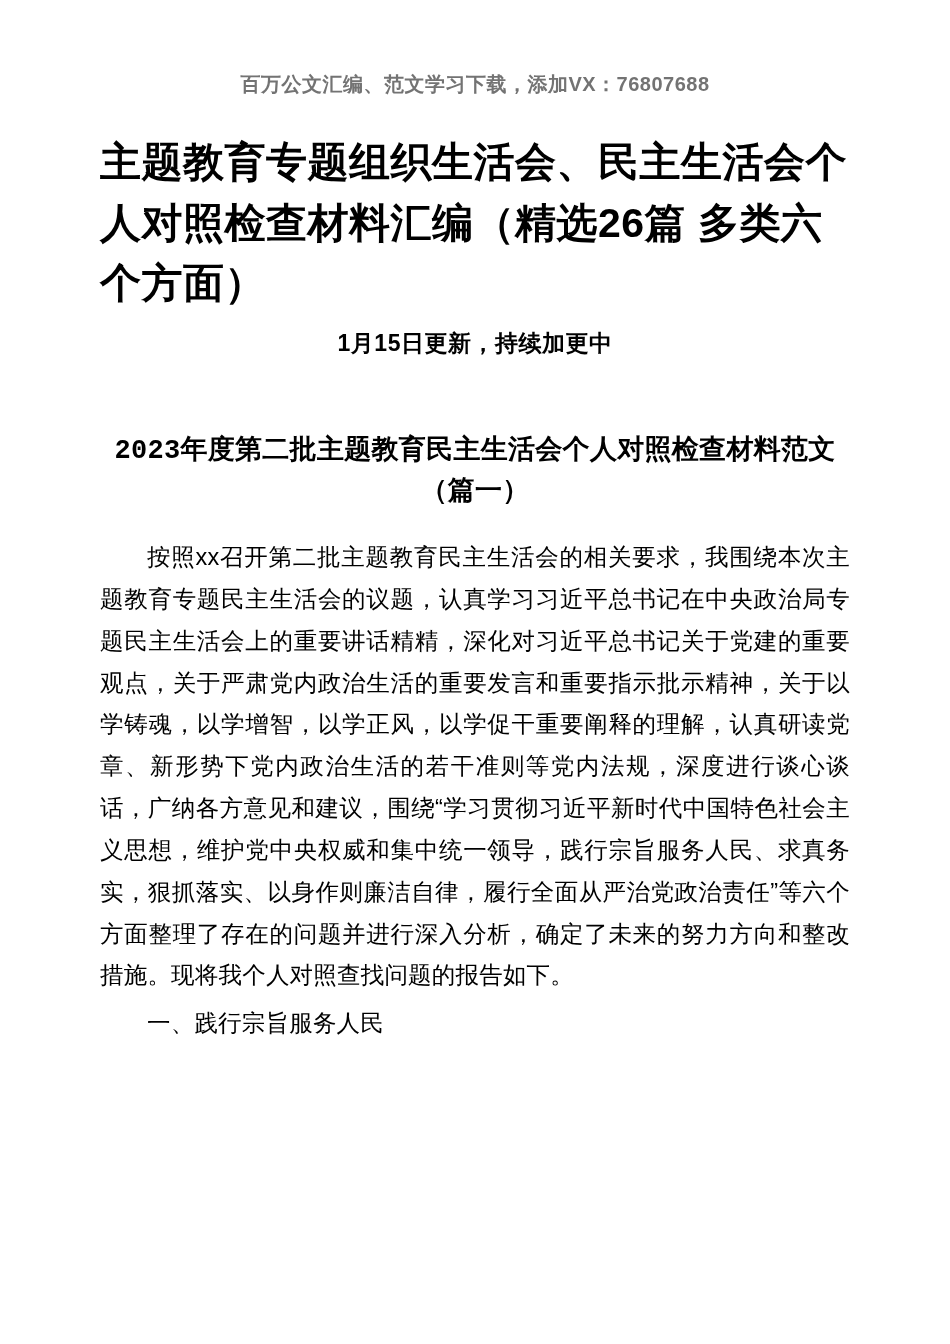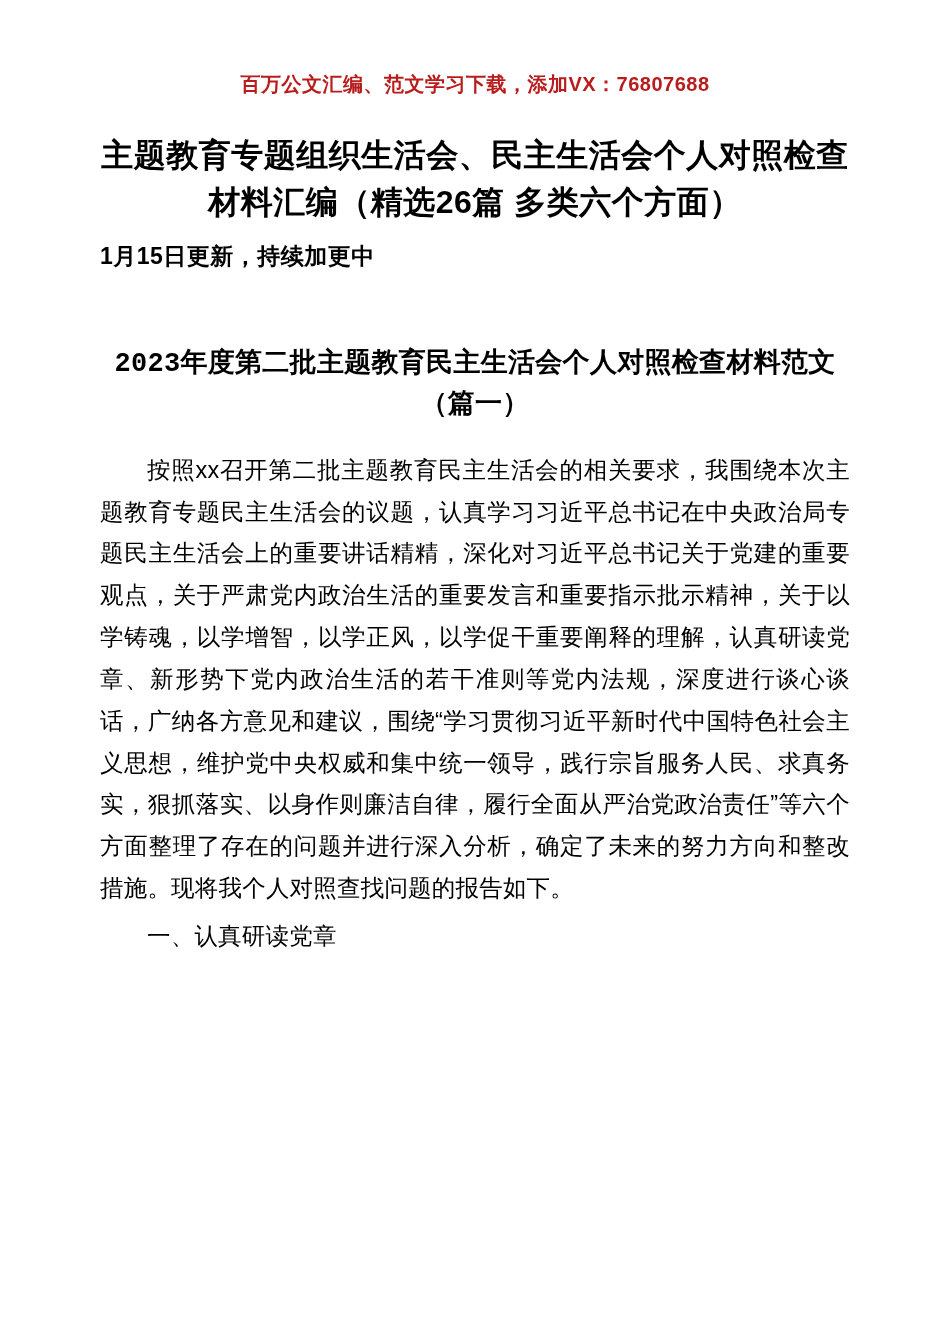--- a/index.html
+++ b/index.html
@@ -16,37 +16,36 @@
   }
   .page {
     position: relative;
     width: 950px;
     height: 1344px;
     box-sizing: border-box;
     padding: 70px 100px 0 100px;
   }
   .promo-banner {
     text-align: center;
-    color: #b91c1c;
+    color: #737373;
     font-size: 20px;
     font-weight: bold;
     letter-spacing: 0.5px;
     margin: 0 0 34px 0;
     line-height: 1.4;
   }
   .doc-title {
-    text-align: center;
-    font-size: 32px;
+    font-size: 41px;
     font-weight: bold;
     line-height: 1.48;
     margin: 8px 0 4px 0;
     letter-spacing: 0.5px;
   }
   .doc-subtitle {
-    text-align: left;
+    text-align: center;
     font-size: 23px;
     font-weight: bold;
     margin: 14px 0 0 0;
     letter-spacing: 0.5px;
   }
   .section-spacer {
     height: 72px;
   }
   .section-heading {
     text-align: center;
@@ -84,15 +83,15 @@
   <h1 class="doc-title">主题教育专题组织生活会、民主生活会个人对照检查材料汇编（精选26篇 多类六个方面）</h1>
 
   <div class="doc-subtitle">1月15日更新，持续加更中</div>
 
   <div class="section-spacer"></div>
 
   <h2 class="section-heading">2023年度第二批主题教育民主生活会个人对照检查材料范文（篇一）</h2>
 
   <p class="body-paragraph">按照xx召开第二批主题教育民主生活会的相关要求，我围绕本次主题教育专题民主生活会的议题，认真学习习近平总书记在中央政治局专题民主生活会上的重要讲话精精，深化对习近平总书记关于党建的重要观点，关于严肃党内政治生活的重要发言和重要指示批示精神，关于以学铸魂，以学增智，以学正风，以学促干重要阐释的理解，认真研读党章、新形势下党内政治生活的若干准则等党内法规，深度进行谈心谈话，广纳各方意见和建议，围绕“学习贯彻习近平新时代中国特色社会主义思想，维护党中央权威和集中统一领导，践行宗旨服务人民、求真务实，狠抓落实、以身作则廉洁自律，履行全面从严治党政治责任”等六个方面整理了存在的问题并进行深入分析，确定了未来的努力方向和整改措施。现将我个人对照查找问题的报告如下。</p>
 
-  <p class="list-heading">一、认真研读党章</p>
+  <p class="list-heading">一、践行宗旨服务人民</p>
 
 </div>
 
 </body></html>

